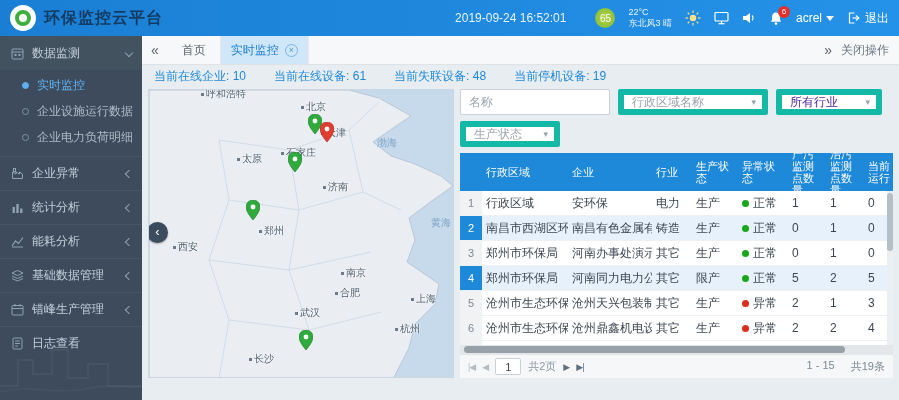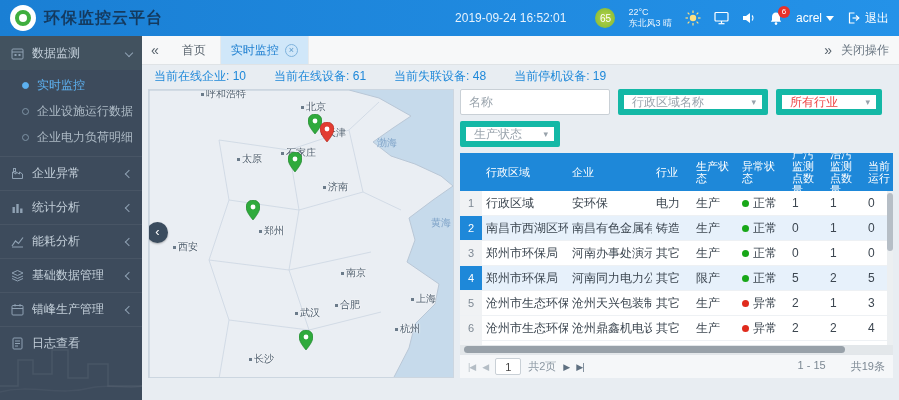--- a/index.html
+++ b/index.html
@@ -66,21 +66,21 @@
   .sea { position:absolute; font-size:10px; color:#7fa3c8; white-space:nowrap; }
   .pin { position:absolute; width:14px; height:20px; }
   .map-collapse { position:absolute; left:-2px; top:132px; width:21px; height:21px; border-radius:50%; background:#3b4c5e; color:#fff; font-size:13px; line-height:19px; text-align:center; cursor:pointer; box-shadow:0 1px 2px rgba(0,0,0,.3); }
 
   
   .data-panel { flex:1; margin-left:6px; height:289px; display:flex; flex-direction:column; min-width:0; position:relative; }
   .filter-row { display:flex; gap:8px; margin-bottom:6px; }
   .text-input { width:150px; height:26px; border:1px solid #c9d0d6; border-radius:2px; background:#fff; font-size:12px; padding:0 8px; color:#444; outline:none; }
   .text-input::placeholder { color:#9aa4ad; }
   .select { height:26px; border:6px solid #14b8a6; border-radius:2px; background:#fff; display:flex; align-items:center; padding:0 6px 0 8px; font-size:12px; cursor:pointer; }
-  .select .stext { flex:1; color:#ef4444; }
+  .select .stext { flex:1; color:#4c1d95; }
   .select .stext.ph { color:#9aa4ad; }
   .select .dd { color:#98a2ab; font-size:9px; margin-left:6px; }
   .sel-region { width:150px; }
   .sel-industry { width:106px; }
   .sel-prod { width:100px; }
 
   .grid { flex:1; display:flex; flex-direction:column; min-height:0; background:#fff; position:relative; overflow:hidden; }
   .ghead { display:flex; height:38px; background:#1e88d9; color:#fff; font-size:11px; flex-shrink:0; }
   .gcell { padding:0 4px; display:flex; align-items:center; line-height:12px; overflow:hidden; flex-shrink:0; }
   .col-i{width:22px; justify-content:center;} .col-region{width:86px;} .col-company{width:84px;} .col-ind{width:40px;} .col-prod{width:46px;} .col-stat{width:50px;} .col-n{width:38px;}
@@ -97,21 +97,21 @@
   .hscroll-track { position:absolute; left:0; right:0; bottom:0; height:9px; background:#e3e7ea; }
   .hscroll-thumb { position:absolute; left:4px; bottom:1px; width:88%; height:7px; background:#98a1a9; border-radius:4px; cursor:grab; }
   .vscroll-track { position:absolute; right:0; top:0; bottom:9px; width:6px; background:#eceff1; }
   .vscroll-thumb { position:absolute; right:0; top:2px; width:6px; height:58px; background:#b6bec6; border-radius:3px; cursor:grab; }
 
   .pager { height:24px; display:flex; align-items:center; gap:7px; padding:0 8px; font-size:11px; color:#8a96a1; background:#f5f7f9; border-top:1px solid #e2e6ea; flex-shrink:0; }
   .pager .pbtn { cursor:pointer; font-size:9px; letter-spacing:-1px; }
   .pager .pbtn.dis { color:#b4bdc5; }
   .pager .pbtn.en { color:#5f7081; }
   .page-input { width:26px; height:17px; border:1px solid #c9d0d6; border-radius:2px; text-align:center; font-size:11px; color:#444; outline:none; }
-  .pager-info { margin-left:auto; display:flex; gap:25px; color:#7c8893; }
+  .pager-info { margin-left:auto; display:flex; gap:16px; color:#7c8893; }
 </style>
 </head>
 <body>
 
 <div class="app">
 
   <header class="topbar">
     <div class="logo">
         <div class="logo-ring"></div>
       </div>
@@ -330,21 +330,21 @@
           </svg>
           <span class="city" style="left:52px;top:-3px;">呼和浩特</span>
           <span class="city" style="left:152px;top:10px;">北京</span>
           <span class="city" style="left:172px;top:36px;">天津</span>
           <span class="city" style="left:132px;top:56px;">石家庄</span>
           <span class="city" style="left:88px;top:62px;">太原</span>
           <span class="city" style="left:174px;top:90px;">济南</span>
           <span class="city" style="left:24px;top:150px;">西安</span>
           <span class="city" style="left:110px;top:134px;">郑州</span>
           <span class="city" style="left:192px;top:176px;">南京</span>
-          <span class="city" style="left:186px;top:208px;">合肥</span>
+          <span class="city" style="left:186px;top:196px;">合肥</span>
           <span class="city" style="left:262px;top:202px;">上海</span>
           <span class="city" style="left:146px;top:216px;">武汉</span>
           <span class="city" style="left:246px;top:232px;">杭州</span>
           <span class="city" style="left:100px;top:262px;">长沙</span>
           <span class="sea" style="left:228px;top:46px;">渤海</span>
           <span class="sea" style="left:282px;top:126px;">黄海</span>
 
           <svg class="pin" style="left:159px;top:24px;" viewBox="0 0 14 20">
               <path d="M7 0C3.1 0 0 3.1 0 7c0 5.2 7 13 7 13s7-7.8 7-13C14 3.1 10.9 0 7 0z" fill="#2faa3c" stroke="#1d7d28" stroke-width="0.6"></path>
               <circle cx="7" cy="7" r="2.4" fill="#fff"></circle>

